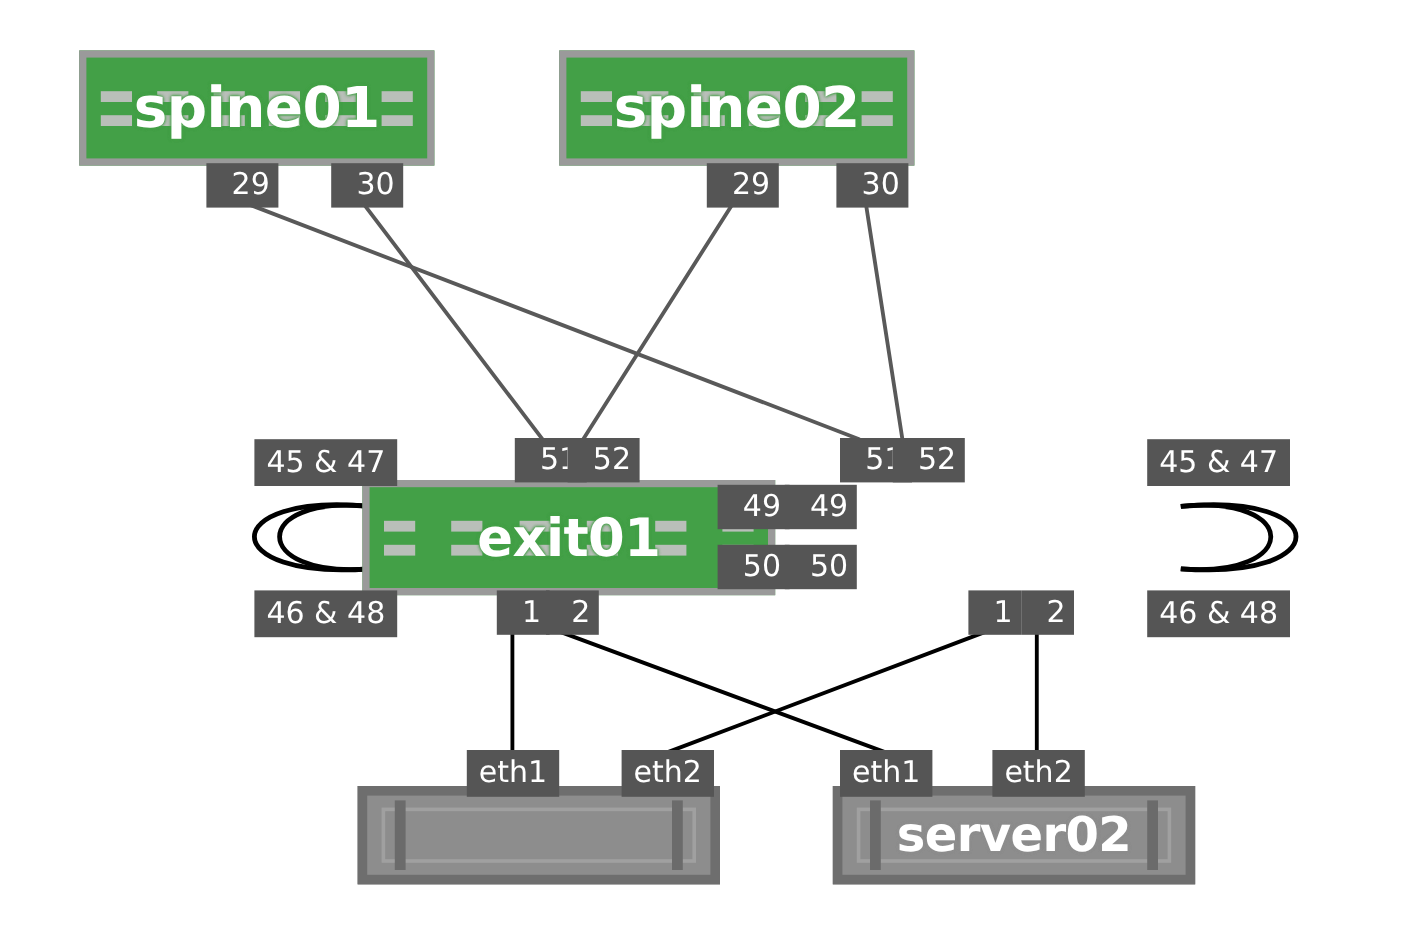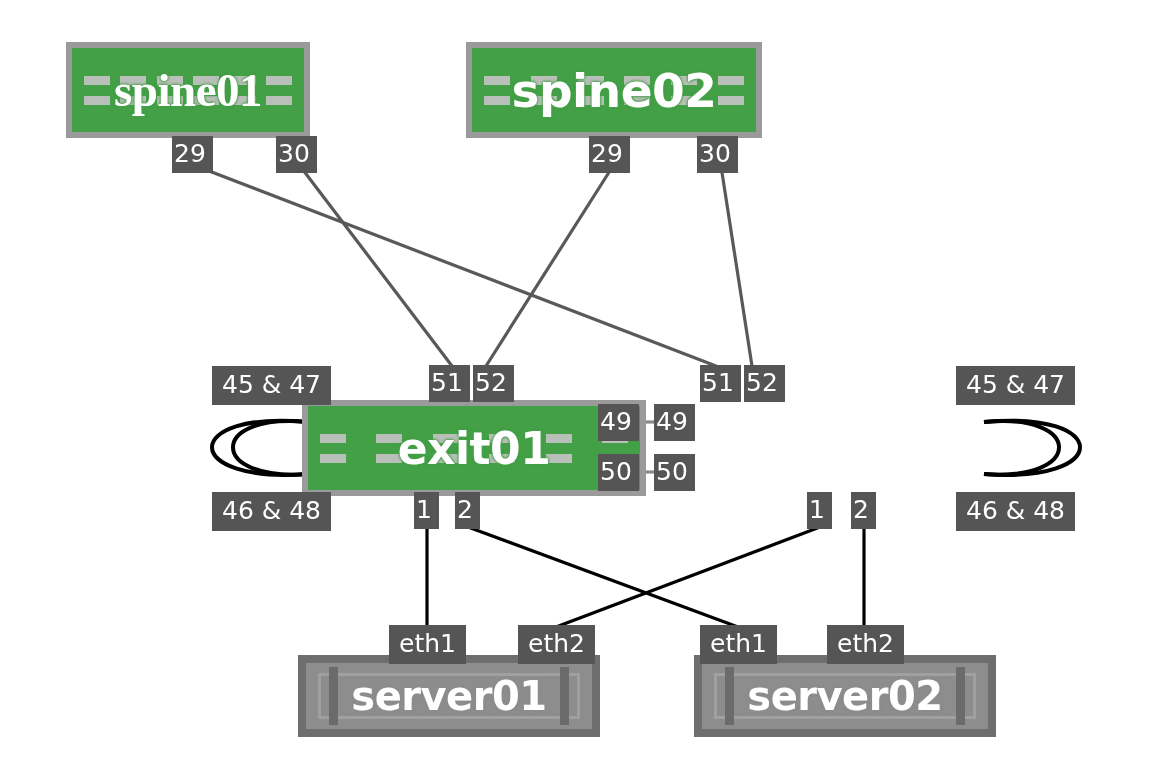--- a/index.html
+++ b/index.html
@@ -108,21 +108,21 @@
     text-shadow: 0 0 3px rgba(141,141,141,0.95), 0 0 3px rgba(141,141,141,0.95);
   }
 
   
   .port {
     position: absolute;
     background: #555555;
     color: #ffffff;
     font-size: 25px;
     line-height: 1;
-    padding: 5px 7px 7px 2px;
+    padding: 5px 7px 7px 21px;
     white-space: nowrap;
     box-sizing: border-box;
     z-index: 6;
   }
   .port.wide {
     font-size: 25px;
     padding: 6px 10px 8px 10px;
   }
 </style>
 </head>
@@ -155,21 +155,21 @@
       <path d="M 308,422 C 180,410 180,484 308,474"></path>
       <path d="M 308,422 C 208,412 208,482 308,474"></path>
     </g>
 
     <g stroke="#000000" stroke-width="4" fill="none">
       <path d="M 984,422 C 1112,410 1112,484 984,474"></path>
       <path d="M 984,422 C 1084,412 1084,482 984,474"></path>
     </g>
   </svg>
 
-  <div class="node switch" style="left:66px; top:42px; width:244px; height:96px;font-family:Liberation Serif, serif;">
+  <div class="node switch" style="left:66px; top:42px; width:296px; height:96px;">
     <div class="deco">
       <div class="row">
           <i></i>
           <i></i>
           <i></i>
           <i></i>
           <i></i>
           <i></i>
         </div>
       <div class="row">
@@ -227,21 +227,20 @@
     </div>
     <div class="label" style="font-size:44px;">exit01</div>
   </div>
 
 
   <div class="node server" style="left:298px; top:655px; width:302px; height:82px;">
     <div class="bars">
       <i></i>
         <i></i>
     </div>
-    <div class="label" style="font-size:40px;">server01</div>
   </div>
 
   <div class="node server" style="left:694px; top:655px; width:302px; height:82px;">
     <div class="bars">
       <i></i>
         <i></i>
     </div>
     <div class="label" style="font-size:40px;">server02</div>
   </div>
 

